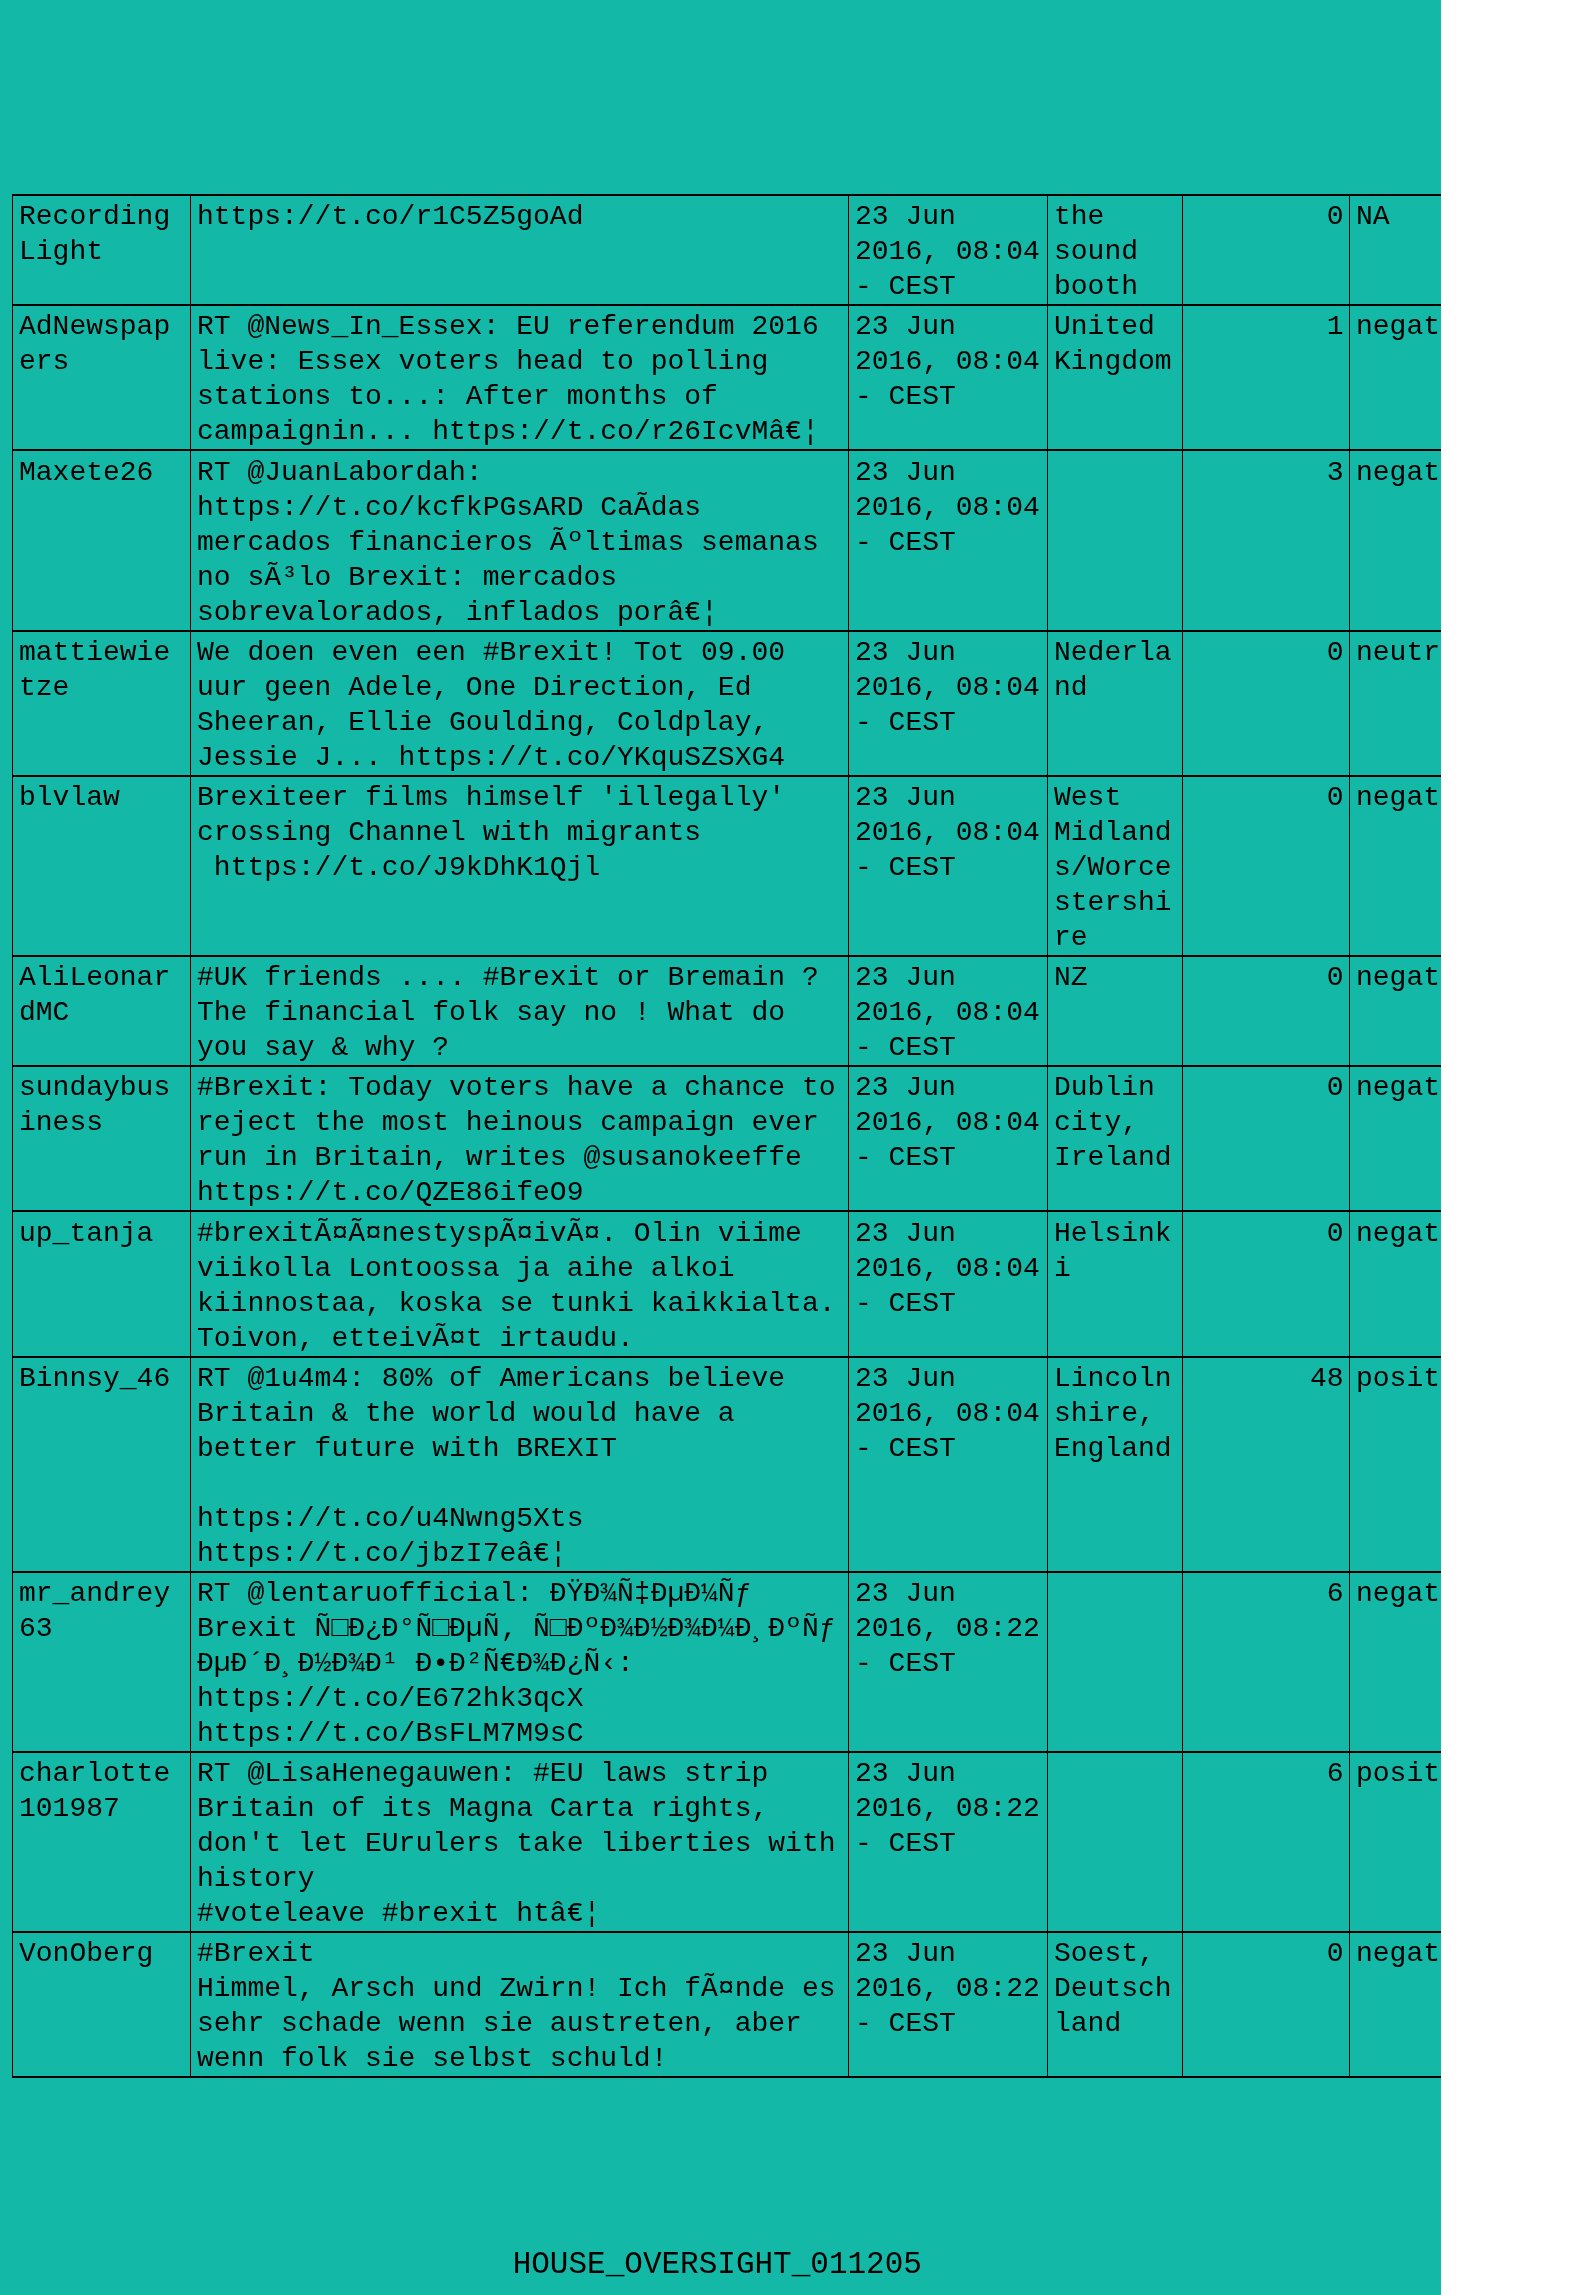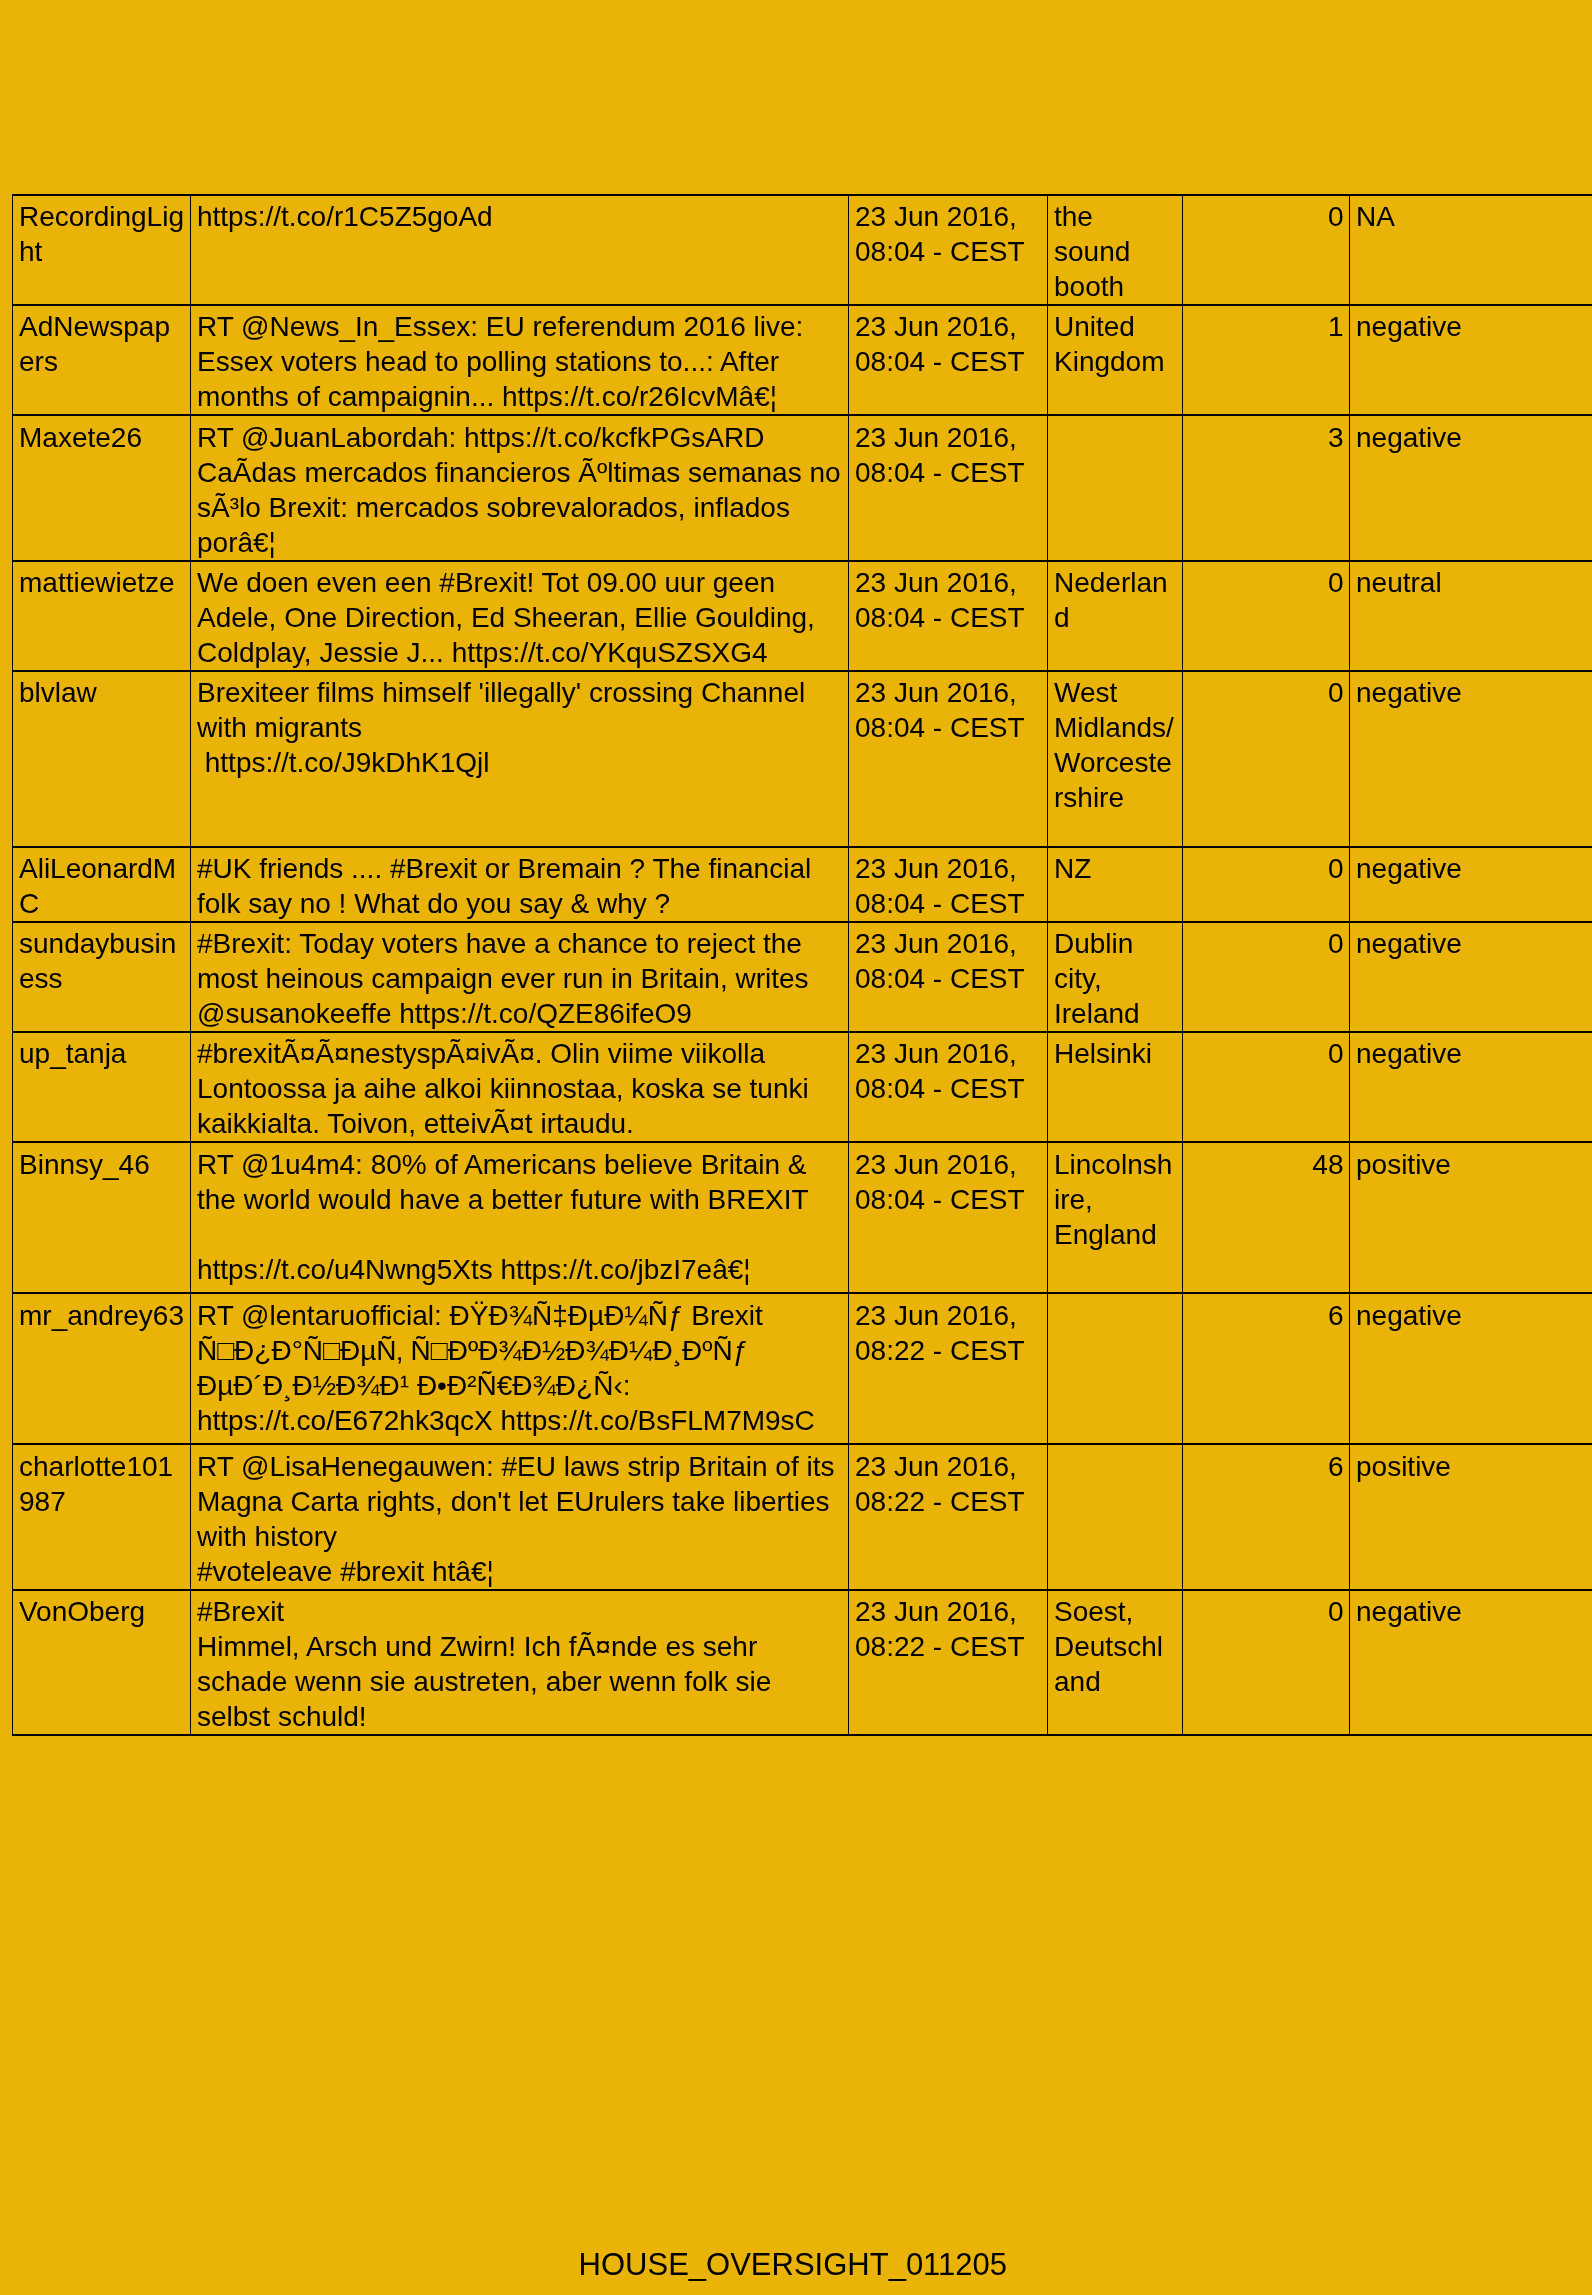--- a/index.html
+++ b/index.html
@@ -3,23 +3,24 @@
 <meta charset="utf-8">
 <style>
   html, body { margin: 0; padding: 0; background: #ffffff; }
   body {
     width: 1592px; height: 2295px;
     font-family: "Liberation Sans", sans-serif;
     color: #000000;
   }
   .sheet {
     position: relative;
-    width: 1592px; height: 2295px;
-    background: #eab308;
+    width: 1441px; height: 2295px;
+    background: #14b8a6;
     overflow: hidden;
+    font-family: Liberation Mono, monospace;
   }
   table.tweets {
     position: absolute;
     left: 11.6px; top: 194px;
     width: 1581px;
     border-collapse: collapse;
     table-layout: fixed;
     font-size: 28px;
     line-height: 35px;
   }

